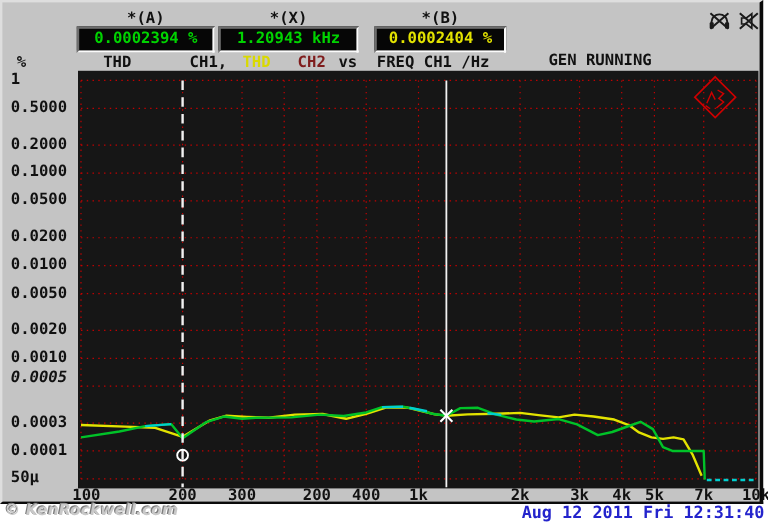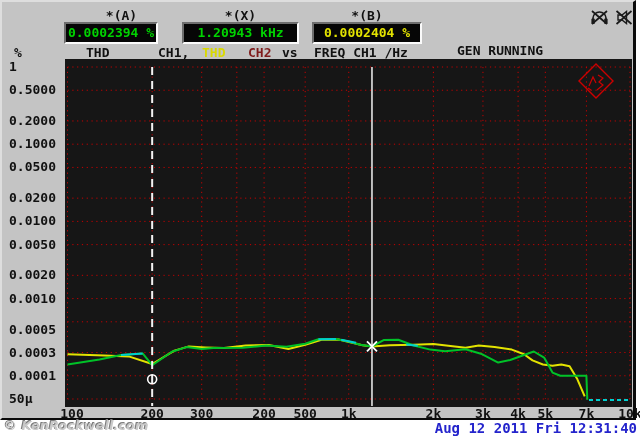--- a/index.html
+++ b/index.html
@@ -57,21 +57,21 @@
 </style>
 </head>
 <body>
 
 <div class="panel">
 
   <div class="curlabel" style="left:62px;width:115px;">*(A)</div>
   <div class="curlabel" style="left:180px;width:117px;">*(X)</div>
   <div class="curlabel" style="left:310px;width:110px;">*(B)</div>
 
-  <div class="readout" style="left: 62px; width: 94px; color: rgb(0, 211, 0);">0.0002394 %</div>
+  <div class="readout" style="left: 62px; width: 115px; color: rgb(0, 211, 0);">0.0002394 %</div>
   <div class="readout" style="left: 180px; width: 117px; color: rgb(0, 211, 0);">1.20943 kHz</div>
   <div class="readout" style="left: 310px; width: 110px; color: rgb(227, 227, 0);">0.0002404 %</div>
 
   <span class="axisrow" style="left:12px;">%</span>
   <span class="axisrow" style="left:84px;">THD</span>
   <span class="axisrow" style="left:156px;">CH1,</span>
   <span class="axisrow yellow-label" style="left: 200px; color: rgb(217, 217, 0);">THD</span>
   <span class="axisrow yellow-label" style="left: 246px; color: #7f1d1d;">CH2</span>
   <span class="axisrow" style="left:280px;">vs</span>
   <span class="axisrow" style="left:312px;">FREQ CH1 /Hz</span>
@@ -99,21 +99,21 @@
       <span style="left: 7px; top: 57px;">1</span>
       <span style="left: 7px; top: 80.2367px;">0.5000</span>
       <span style="left: 7px; top: 110.954px; text-align: center;">0.2000</span>
       <span style="left: 7px; top: 134.191px;">0.1000</span>
       <span style="left: 7px; top: 157.428px;">0.0500</span>
       <span style="left: 7px; top: 188.145px;">0.0200</span>
       <span style="left: 7px; top: 211.382px;">0.0100</span>
       <span style="left: 7px; top: 234.618px;">0.0050</span>
       <span style="left: 7px; top: 265.336px;">0.0020</span>
       <span style="left: 7px; top: 288.572px;">0.0010</span>
-      <span style="left: 7px; top: 320px;">0.0005</span>
+      <span style="left: 7px; top: 305px; font-style: italic;">0.0005</span>
       <span style="left: 7px; top: 342.526px;">0.0003</span>
       <span style="left: 7px; top: 365.763px;">0.0001</span>
       <span style="left: 7px; top: 389px;">50µ</span>
     </div>
 
   <svg id="plot" viewBox="0 0 567 348">
       <line x1="2.5" x2="565" y1="8" y2="8" stroke="#c40000" stroke-width="1" stroke-dasharray="1.2 3.6"></line>
       <line x1="2.5" x2="565" y1="31.236749955521525" y2="31.236749955521525" stroke="#c40000" stroke-width="1" stroke-dasharray="1.2 3.6"></line>
       <line x1="2.5" x2="565" y1="61.9540625555981" y2="61.9540625555981" stroke="#c40000" stroke-width="1" stroke-dasharray="1.2 3.6"></line>
       <line x1="2.5" x2="565" y1="85.19081251111962" y2="85.19081251111962" stroke="#c40000" stroke-width="1" stroke-dasharray="1.2 3.6"></line>
@@ -155,21 +155,21 @@
         <polygon points="531,5 548,22 531,39 514,22" fill="none" stroke="#cc0000" stroke-width="1.4"></polygon>
         <path d="M524,27 l4,-9 l3,6 m2,-8 l5,3 l-4,4 l4,3 l-6,5 m-9,-2 l3,2" fill="none" stroke="#cc0000" stroke-width="1.2"></path>
       </g>
     </svg>
 
   <div class="xlabels">
       <span style="left: 70px; top: 404px;">100</span>
       <span style="left: 150.165px; top: 404px;">200</span>
       <span style="left: 199.69px; top: 404px;">300</span>
       <span style="left: 262.085px; top: 404px;">200</span>
-      <span style="left: 303.184px; top: 404px;">500</span>
+      <span style="left: 303.184px; top: 404px;">400</span>
       <span style="left: 346.75px; top: 404px;">1k</span>
       <span style="left: 431.415px; top: 404px;">2k</span>
       <span style="left: 480.94px; top: 404px;">3k</span>
       <span style="left: 516.079px; top: 404px;">4k</span>
       <span style="left: 543.335px; top: 404px;">5k</span>
       <span style="left: 584.434px; top: 404px;">7k</span>
       <span style="left: 628px; top: 404px;">10k</span>
     </div>
 </div>
 

